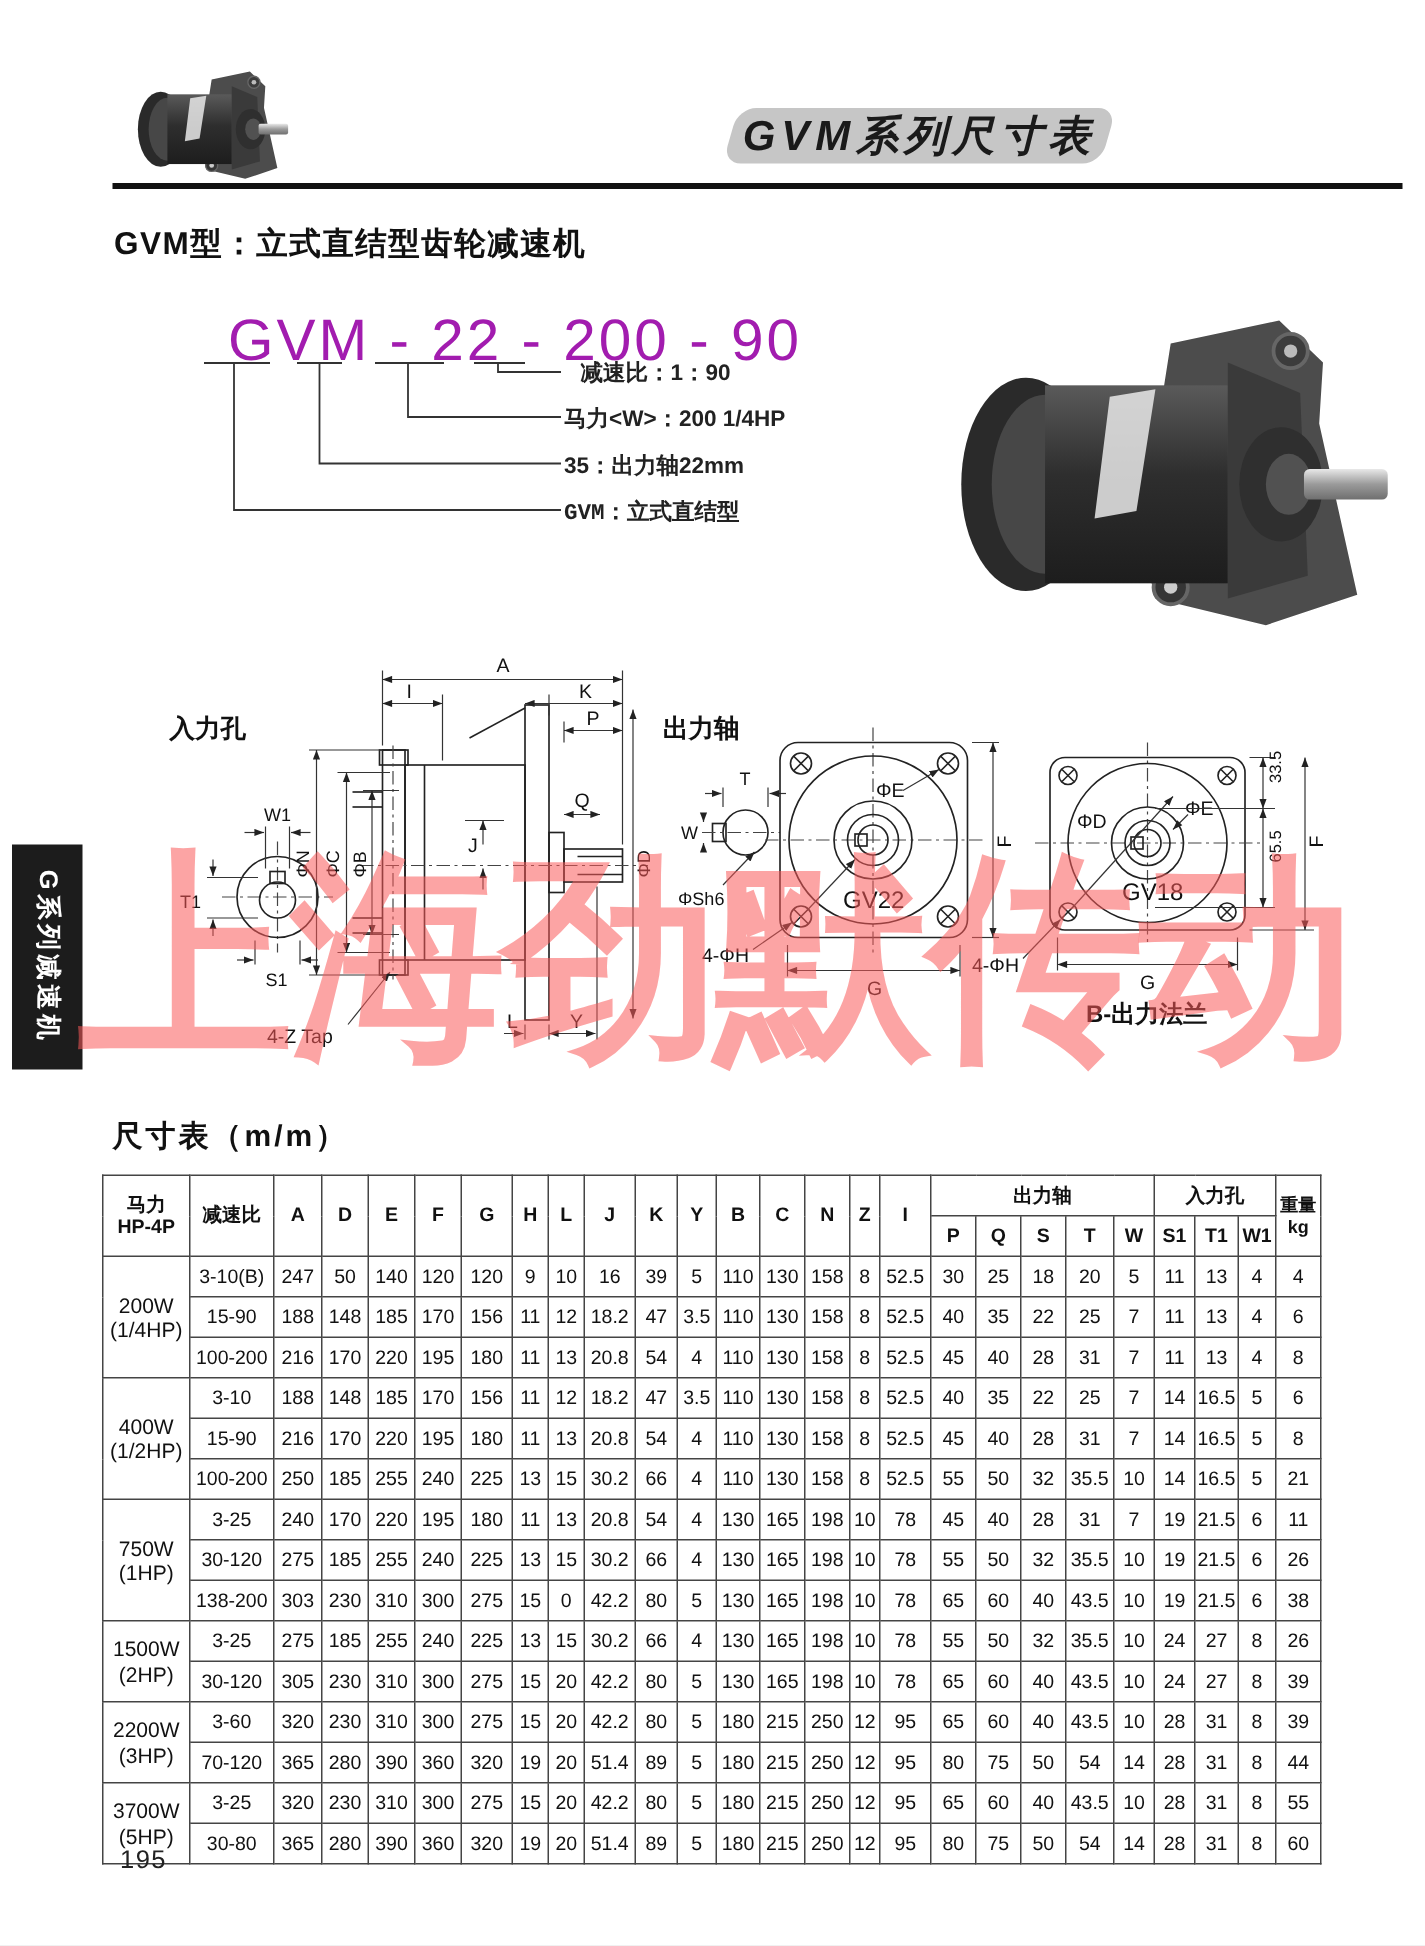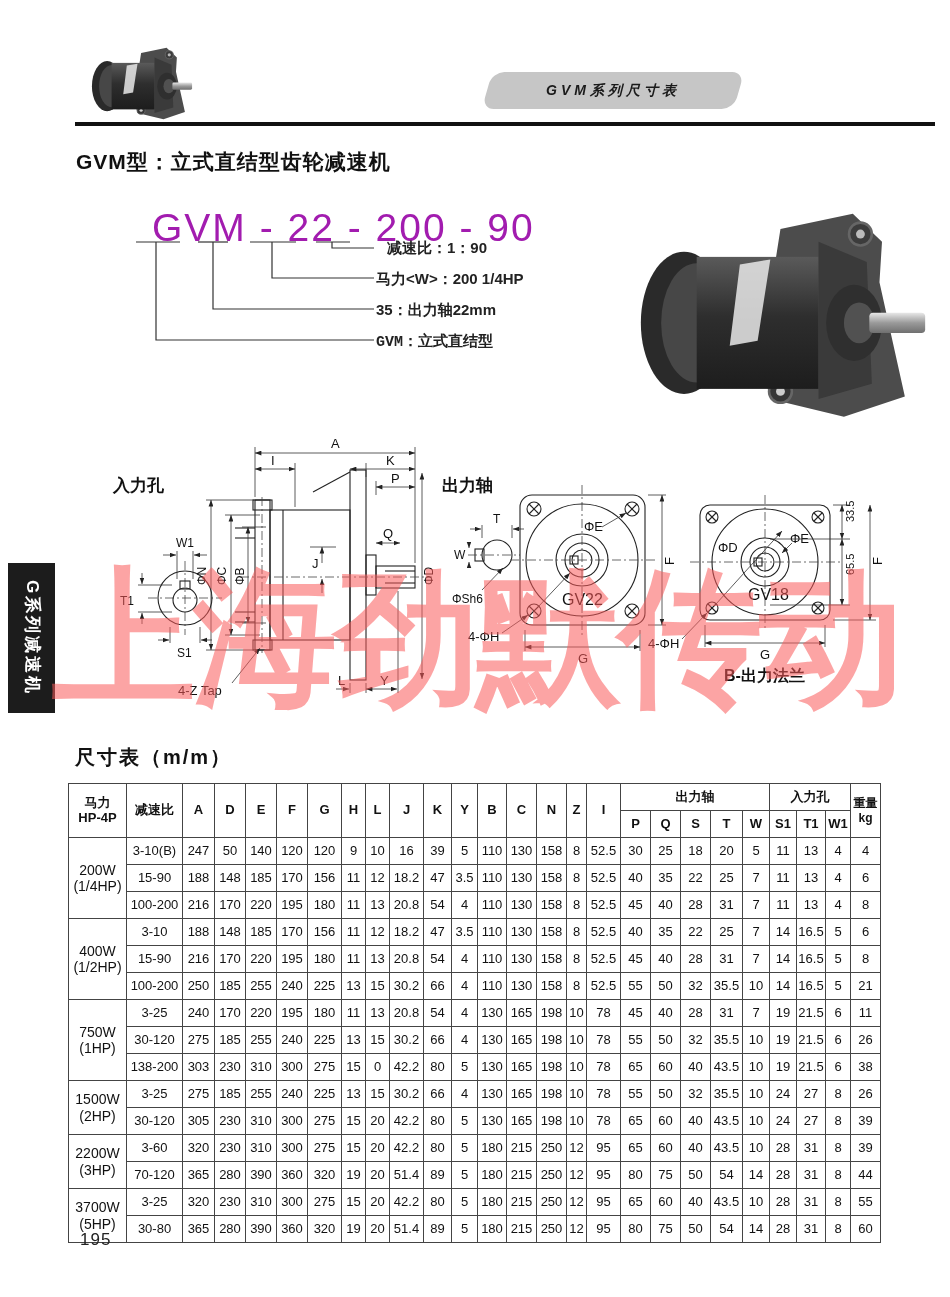--- a/index.html
+++ b/index.html
@@ -4,21 +4,21 @@
 <style>
   html,body{margin:0;padding:0;background:#e8e8e8;}
   .page{position:relative;width:950px;height:1297px;background:#ffffff;
         font-family:"Liberation Sans","DejaVu Sans",sans-serif;color:#111;overflow:hidden;}
 
   
   .photo-small{position:absolute;left:78px;top:45px;width:128px;height:76px;}
   .badge{position:absolute;left:487px;top:72px;width:252px;height:37px;}
   .badge .bg{position:absolute;inset:0;background:#c6c6c6;border-radius:12px;transform:skewX(-16deg);}
   .badge .txt{position:absolute;inset:0;display:flex;align-items:center;justify-content:center;
-              font-style:italic;font-weight:bold;font-size:14px;letter-spacing:4px;color:#1a1a1a;}
+              font-style:italic;font-weight:bold;font-size:28px;letter-spacing:4px;color:#1a1a1a;}
   .rule{position:absolute;left:75px;top:122px;width:860px;height:4px;background:#111;}
   .doc-title{position:absolute;left:76px;top:148px;font-size:21px;font-weight:bold;letter-spacing:1px;}
 
   
   .model-code{position:absolute;left:128px;top:206px;font-size:39px;letter-spacing:2px;color:#a21caf;margin-left:24px;}
   .callout{position:absolute;font-size:15px;font-weight:600;color:#222;white-space:nowrap;}
   .c0{left:376px;top:239px;margin-left:11px;} .c1{left:376px;top:270px;} .c2{left:376px;top:301px;} .c3{left:376px;top:332px;font-family:Liberation Mono, monospace;}
   .connector-svg{position:absolute;left:128px;top:240px;}
 
   

